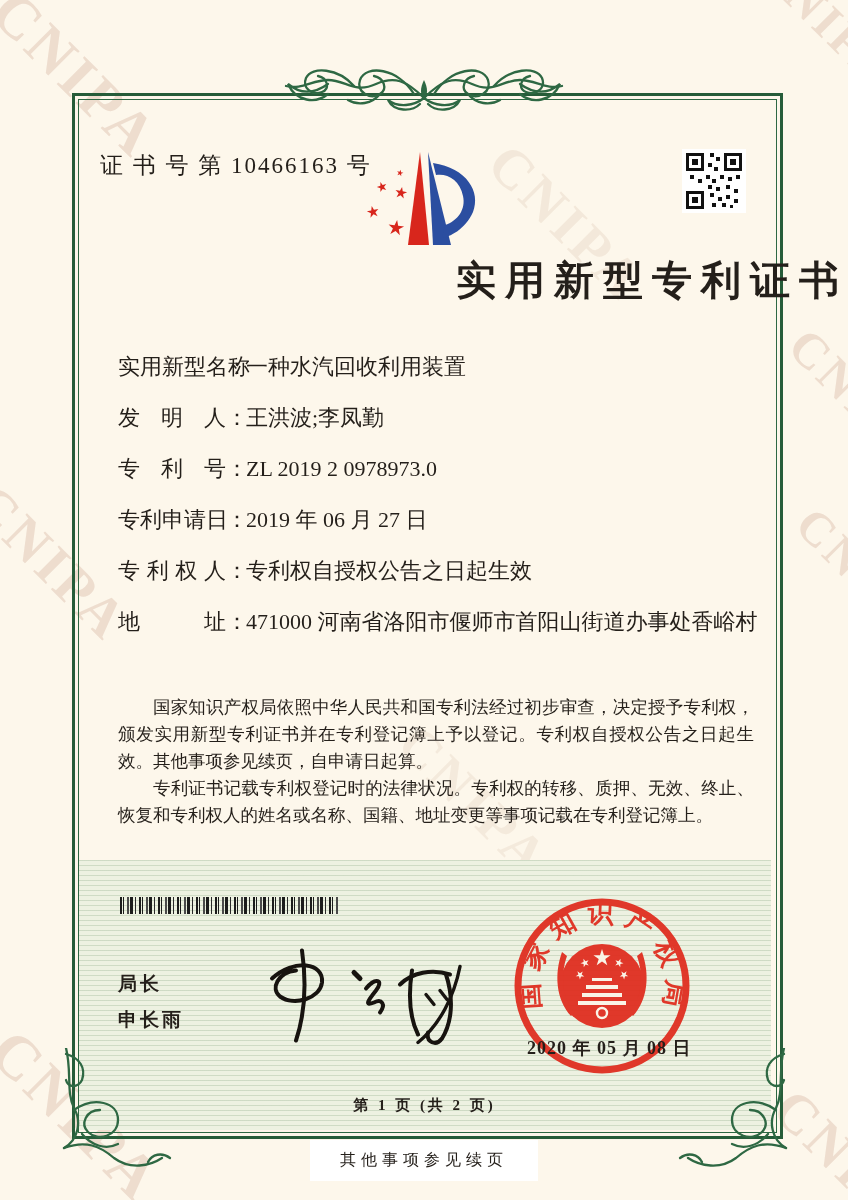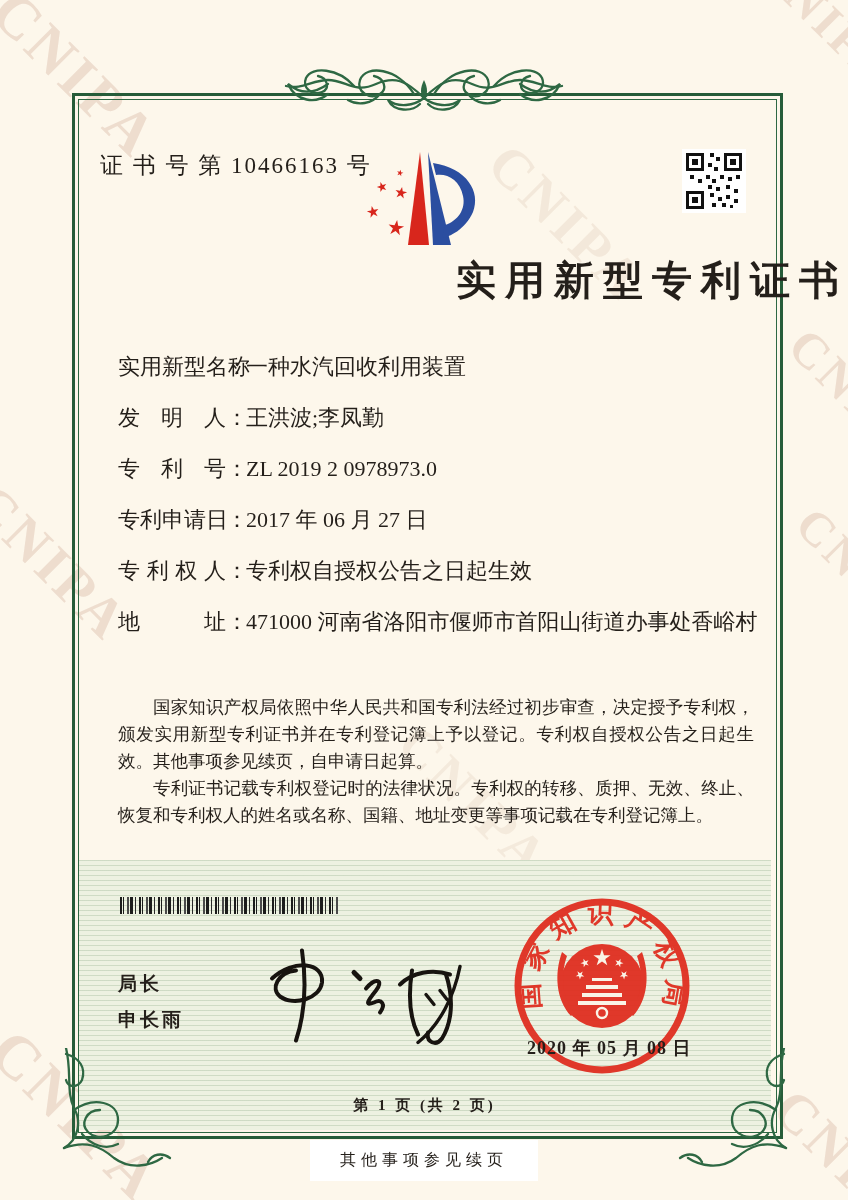--- a/index.html
+++ b/index.html
@@ -164,21 +164,21 @@
     <div class="row">
       <span class="flabel">实用新型名称</span><span class="colon">：</span><span>一种水汽回收利用装置</span>
     </div>
     <div class="row">
       <span class="flabel">发明人</span><span class="colon">：</span><span>王洪波;李凤勤</span>
     </div>
     <div class="row">
       <span class="flabel">专利号</span><span class="colon">：</span><span>ZL 2019 2 0978973.0</span>
     </div>
     <div class="row">
-      <span class="flabel">专利申请日</span><span class="colon">：</span><span>2017 年 06 月 27 日</span>
+      <span class="flabel">专利申请日</span><span class="colon">：</span><span>2019 年 06 月 27 日</span>
     </div>
     <div class="row">
       <span class="flabel">专利权人</span><span class="colon">：</span><span>专利权自授权公告之日起生效</span>
     </div>
     <div class="row">
       <span class="flabel">地址</span><span class="colon">：</span><span>471000 河南省洛阳市偃师市首阳山街道办事处香峪村</span>
     </div>
   </div>
 
   <div class="body-text">

